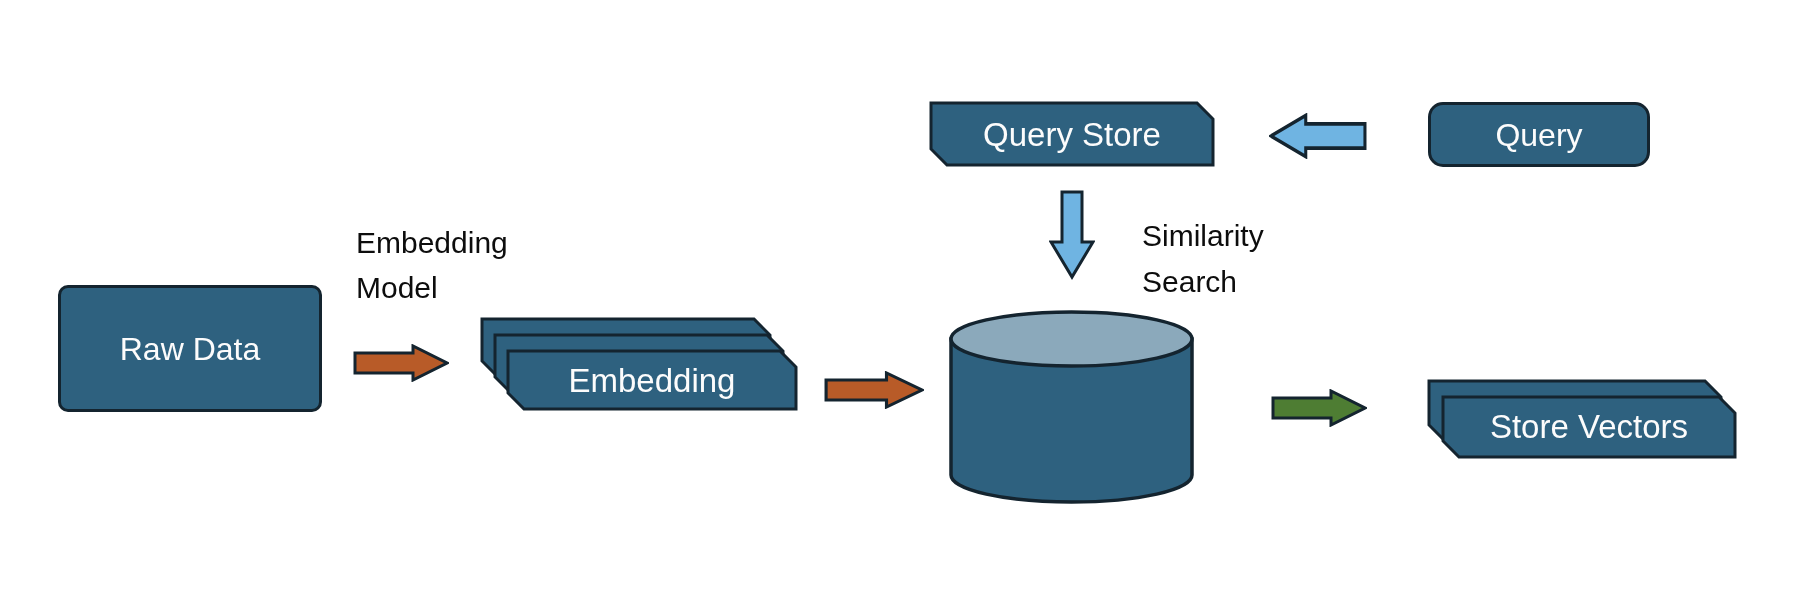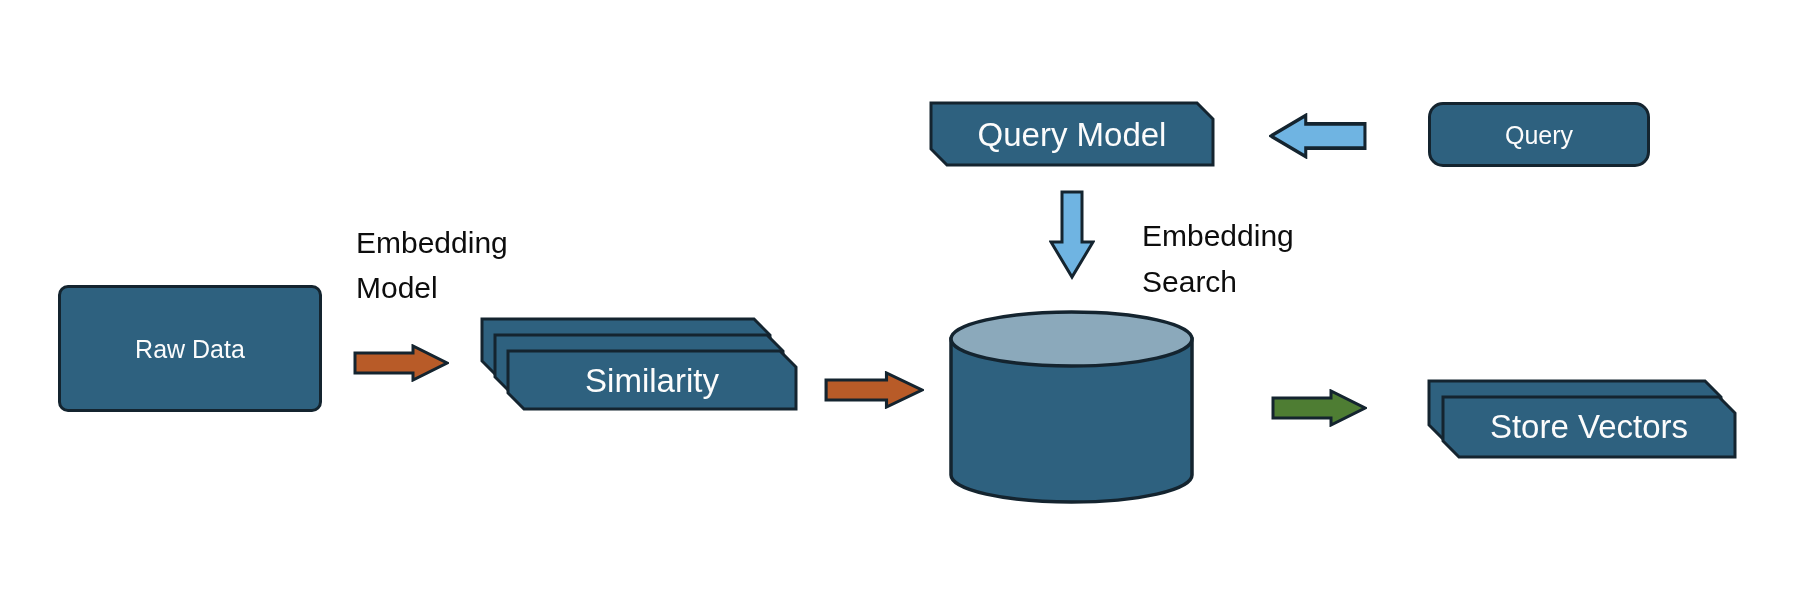--- a/index.html
+++ b/index.html
@@ -14,21 +14,21 @@
 
   
   .node-box{
     box-sizing:border-box;
     background:var(--node-fill,#2E617F);
     border:3.5px solid var(--node-stroke,#14242F);
     display:flex;align-items:center;justify-content:center;
   }
   .node-label{
     color:var(--text-light,#FCFCFC);
-    font-size:25px;
+    font-size:32px;
     text-align:center;
     line-height:44px;
     white-space:nowrap;
   }
   .node-label.wrap{white-space:normal;}
 
   
   .overlay-label{
     display:flex;align-items:center;justify-content:center;
     color:var(--text-light,#FCFCFC);
@@ -63,49 +63,49 @@
 
   <svg class="abs" style="left:353px;top:344px;" width="96" height="38" viewBox="0 0 96 38" preserveAspectRatio="none">
     <polygon class="arrow-orange" points="2,9 60,9 60,2 94,19 60,36 60,29 2,29"></polygon>
   </svg>
 
   <svg class="abs" style="left:480px;top:317px;" width="321" height="97" viewBox="0 0 321 97">
     <polygon class="sheet" points="2,2 274,2 290,18 290,60 18,60 2,44"></polygon>
     <polygon class="sheet" points="15,18 287,18 303,34 303,76 31,76 15,60"></polygon>
     <polygon class="sheet" points="28,34 300,34 316,50 316,92 44,92 28,76"></polygon>
   </svg>
-  <div class="abs overlay-label" style="left:508px;top:352px;width:288px;height:58px;">Similarity</div>
+  <div class="abs overlay-label" style="left:508px;top:352px;width:288px;height:58px;">Embedding</div>
 
   <svg class="abs" style="left:824px;top:371px;" width="100" height="38" viewBox="0 0 96 38" preserveAspectRatio="none">
     <polygon class="arrow-orange" points="2,9 60,9 60,2 94,19 60,36 60,29 2,29"></polygon>
   </svg>
 
   <svg class="abs" style="left:947px;top:309px;" width="249" height="195" viewBox="0 0 249 195">
     <path class="cyl-body" d="M 4,30 L 4,166 A 120.5,27 0 0 0 245,166 L 245,30 Z"></path>
     <ellipse class="cyl-top" cx="124.5" cy="30" rx="120.5" ry="27"></ellipse>
   </svg>
 
   <svg class="abs" style="left:929px;top:101px;" width="288" height="68" viewBox="0 0 288 68">
     <polygon class="sheet" points="2,2 268,2 284,18 284,64 18,64 2,48"></polygon>
   </svg>
-  <div class="abs overlay-label" style="left:929px;top:103px;width:286px;height:64px;">Query Model</div>
+  <div class="abs overlay-label" style="left:929px;top:103px;width:286px;height:64px;">Query Store</div>
 
   <svg class="abs flip-h" style="left:1269px;top:113px;" width="98" height="46" viewBox="0 0 96 38" preserveAspectRatio="none">
     <polygon class="arrow-blue" points="2,9 60,9 60,2 94,19 60,36 60,29 2,29"></polygon>
   </svg>
 
   <div class="abs node-box" style="left:1428px;top:102px;width:222px;height:65px;border-radius:15px;">
     <span class="node-label">Query</span>
   </div>
 
   <svg class="abs" style="left:1049px;top:190px;" width="46" height="90" viewBox="0 0 46 90" preserveAspectRatio="none">
     <polygon class="arrow-blue" points="13,2 33,2 33,52 44,52 23,87 2,52 13,52"></polygon>
   </svg>
 
-  <div class="abs annotation" style="left:1142px;top:213px;width:195px;line-height:46px;">Embedding Search</div>
+  <div class="abs annotation" style="left:1142px;top:213px;width:195px;line-height:46px;">Similarity Search</div>
 
   <svg class="abs" style="left:1271px;top:389px;" width="96" height="38" viewBox="0 0 96 38" preserveAspectRatio="none">
     <polygon class="arrow-green" points="2,9 60,9 60,2 94,19 60,36 60,29 2,29"></polygon>
   </svg>
 
   <svg class="abs" style="left:1427px;top:379px;" width="312" height="83" viewBox="0 0 312 83">
     <polygon class="sheet" points="2,2 278,2 294,18 294,62 18,62 2,46"></polygon>
     <polygon class="sheet" points="16,18 292,18 308,34 308,78 32,78 16,62"></polygon>
   </svg>
   <div class="abs overlay-label" style="left:1443px;top:397px;width:292px;height:60px;">Store Vectors</div>

